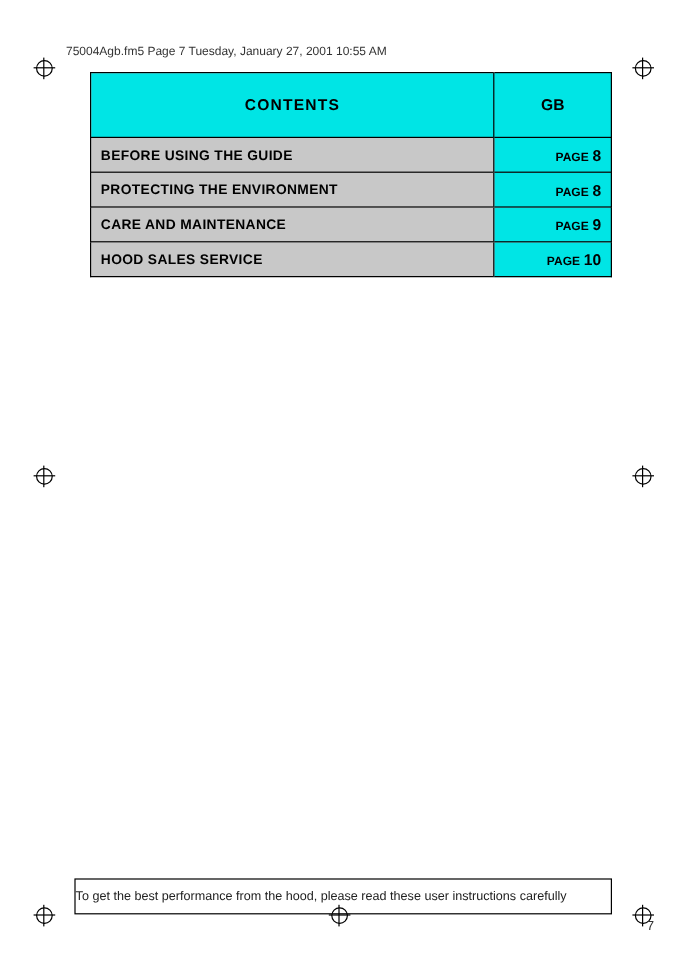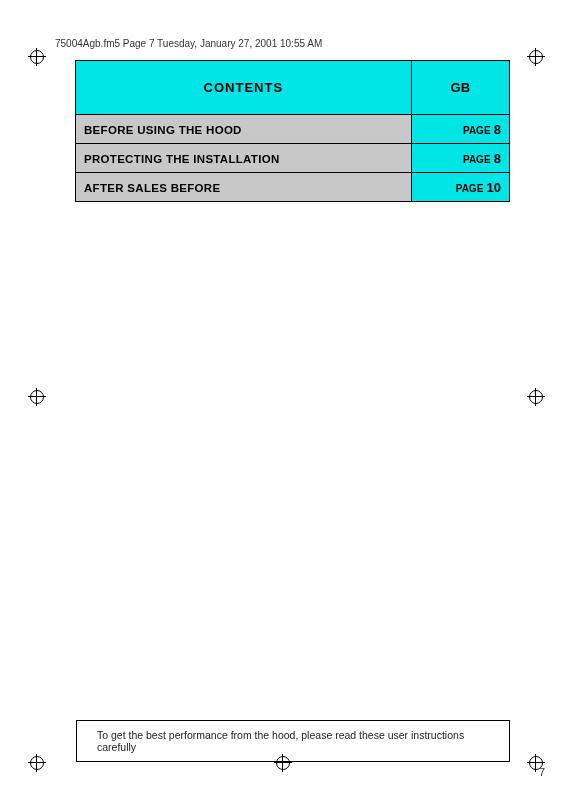--- a/index.html
+++ b/index.html
@@ -117,24 +117,24 @@
 
     .toc-page-num {
       font-size: 13px;
       font-weight: bold;
     }
 
     
     .footer-note {
       position: absolute;
       bottom: 38px;
-      left: 76px;
+      left: 62px;
       right: 55px;
       border: 1.5px solid #000;
-      padding: 8px 20px;
+      padding: 8px 0;
       font-size: 10.5px;
       color: #222;
       margin-top: 36px;
     }
 
     
     .page-num {
       position: absolute;
       bottom: 22px;
       right: 20px;
@@ -216,29 +216,33 @@
 <div class="page-content">
   <table class="contents-table">
     <thead>
       <tr class="contents-header-row">
         <td class="contents-header-cell">CONTENTS</td>
         <td class="contents-header-gb">GB</td>
       </tr>
     </thead>
     <tbody id="toc-body">
     <tr class="toc-row">
-          <td><span class="toc-label">BEFORE USING THE HOOD</span></td>
+          <td><span class="toc-label">BEFORE USING THE GUIDE</span></td>
           <td class="toc-page"><span style="font-size:10px;font-weight:bold;">PAGE</span> <span class="toc-page-num">8</span></td>
         </tr>
         <tr class="toc-row">
-          <td><span class="toc-label">PROTECTING THE INSTALLATION</span></td>
+          <td><span class="toc-label">PROTECTING THE ENVIRONMENT</span></td>
           <td class="toc-page"><span style="font-size:10px;font-weight:bold;">PAGE</span> <span class="toc-page-num">8</span></td>
         </tr>
         <tr class="toc-row">
-          <td><span class="toc-label">AFTER SALES BEFORE</span></td>
+          <td><span class="toc-label">CARE AND MAINTENANCE</span></td>
+          <td class="toc-page"><span style="font-size:10px;font-weight:bold;">PAGE</span> <span class="toc-page-num">9</span></td>
+        </tr>
+        <tr class="toc-row">
+          <td><span class="toc-label">HOOD SALES SERVICE</span></td>
           <td class="toc-page"><span style="font-size:10px;font-weight:bold;">PAGE</span> <span class="toc-page-num">10</span></td>
         </tr>
       </tbody>
   </table>
 </div>
 
 <div class="footer-note">
   <span>To get the best performance from the hood, please read these user instructions carefully</span>
 </div>
 

